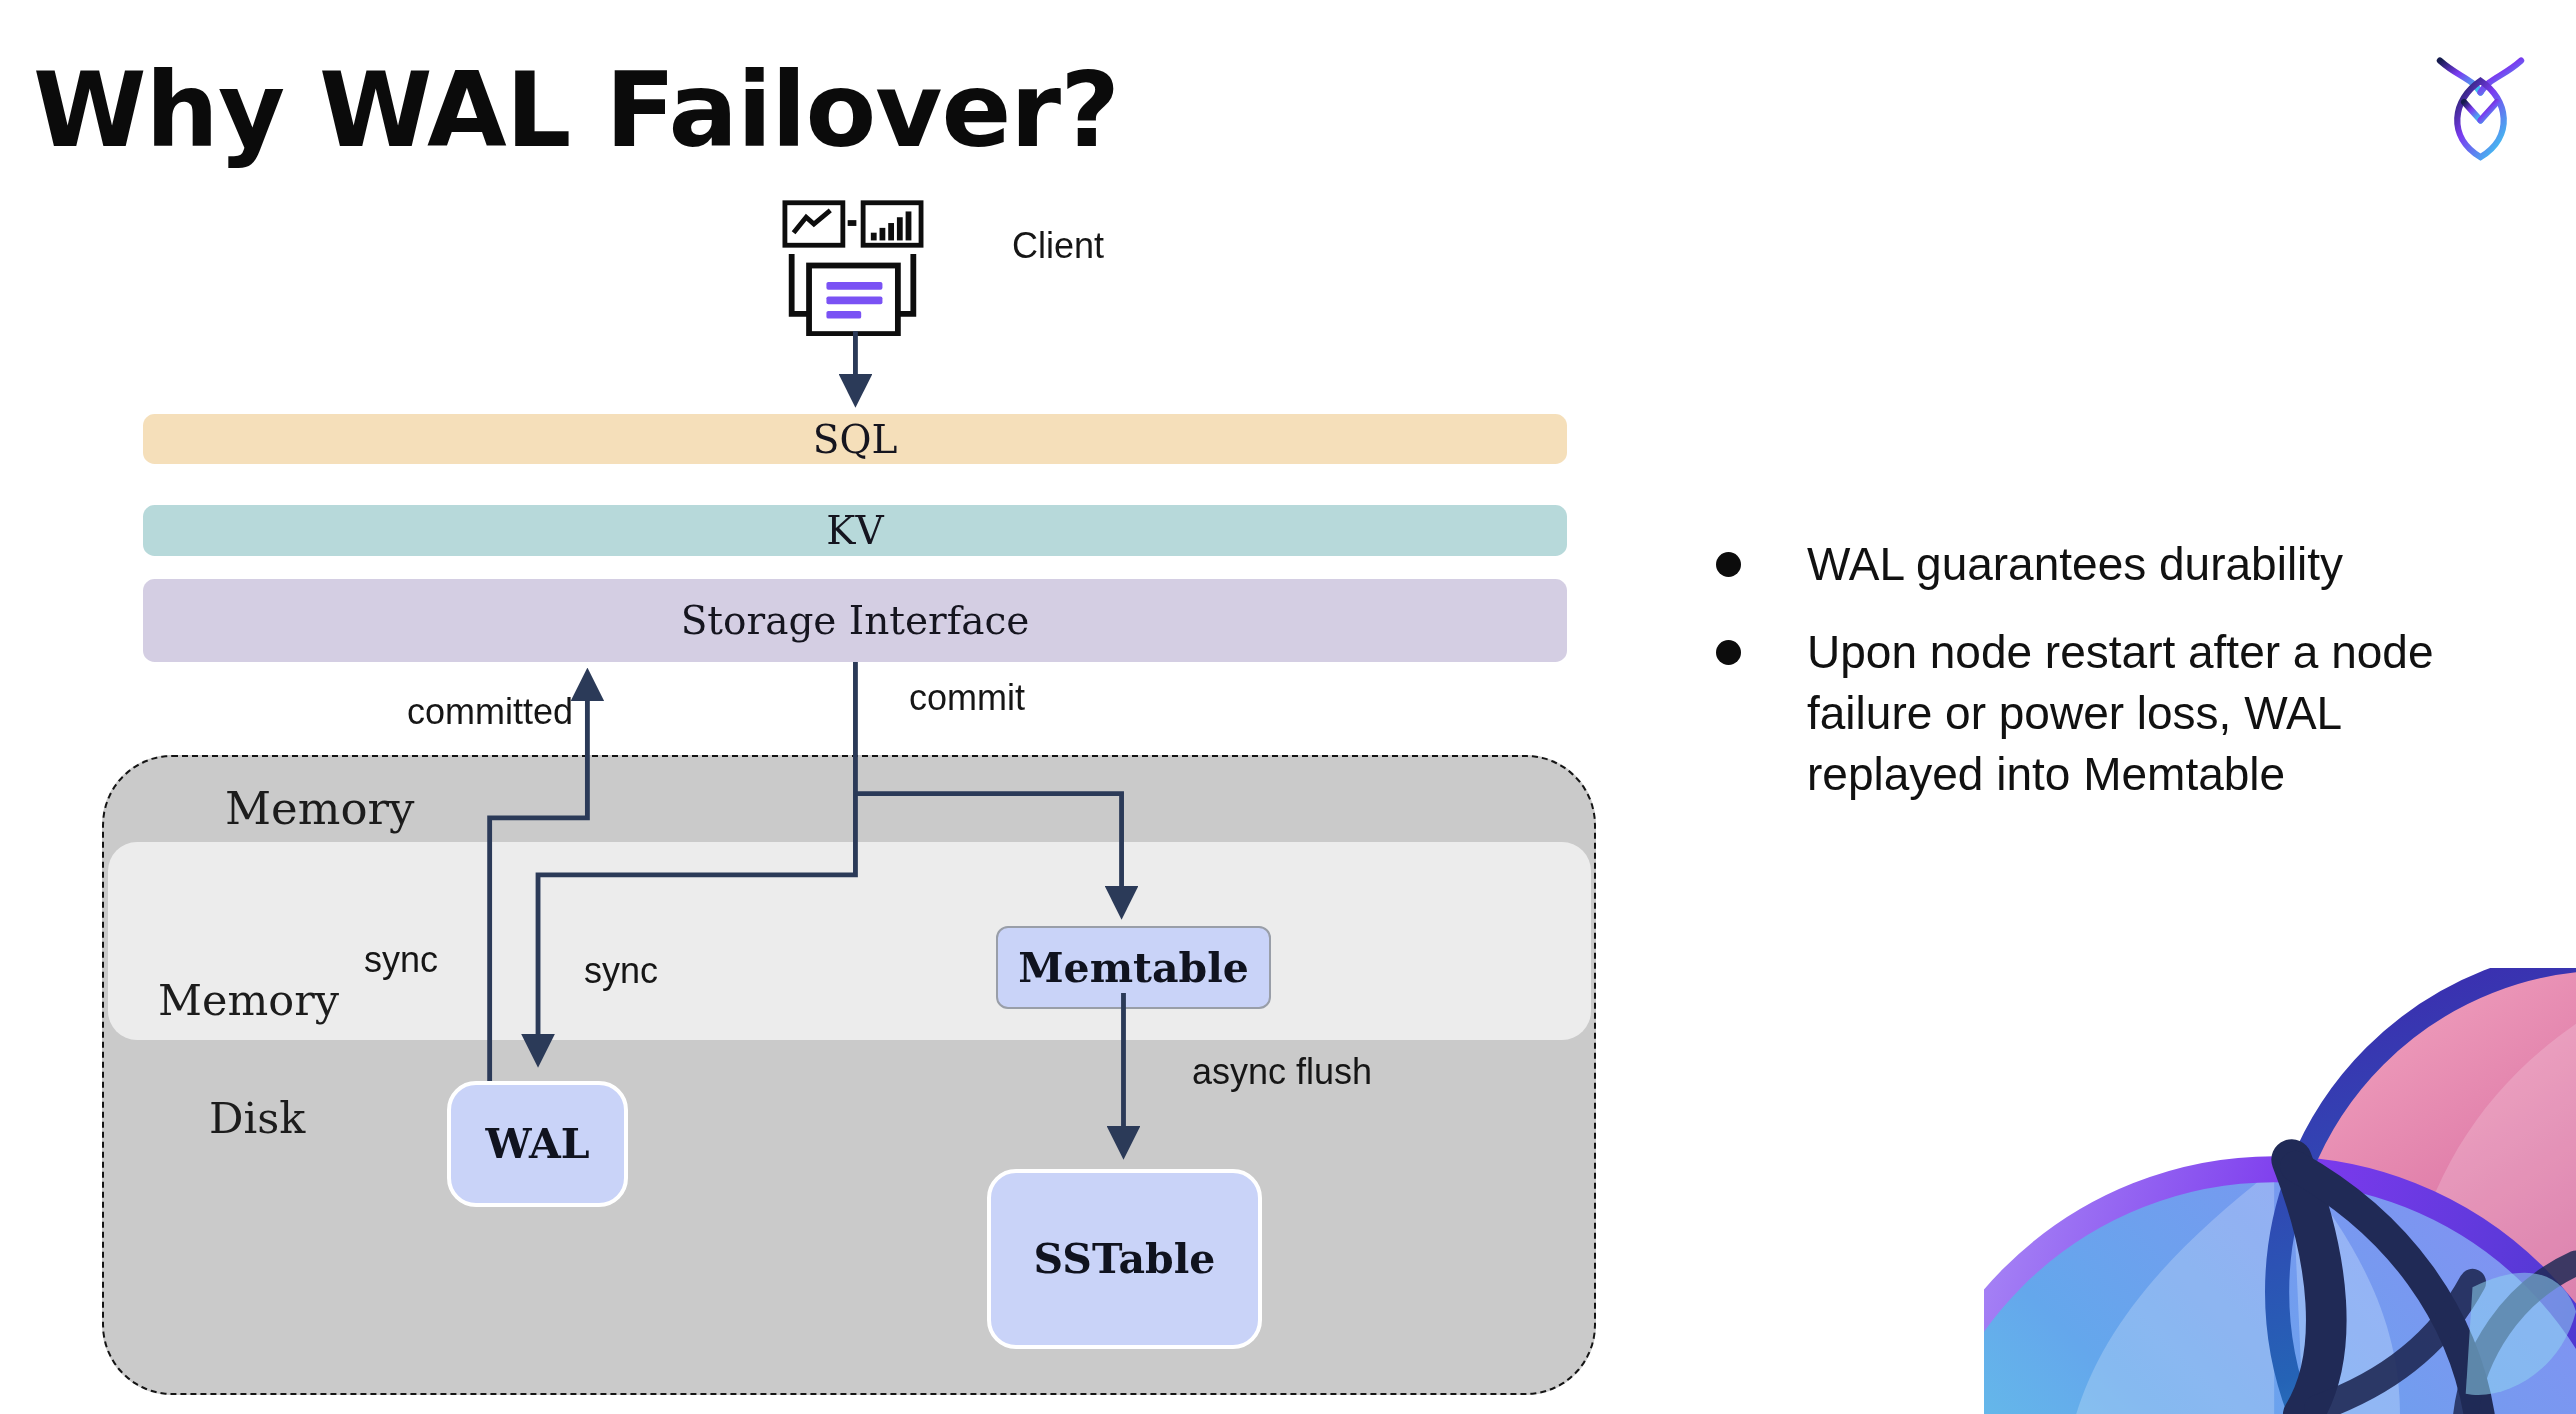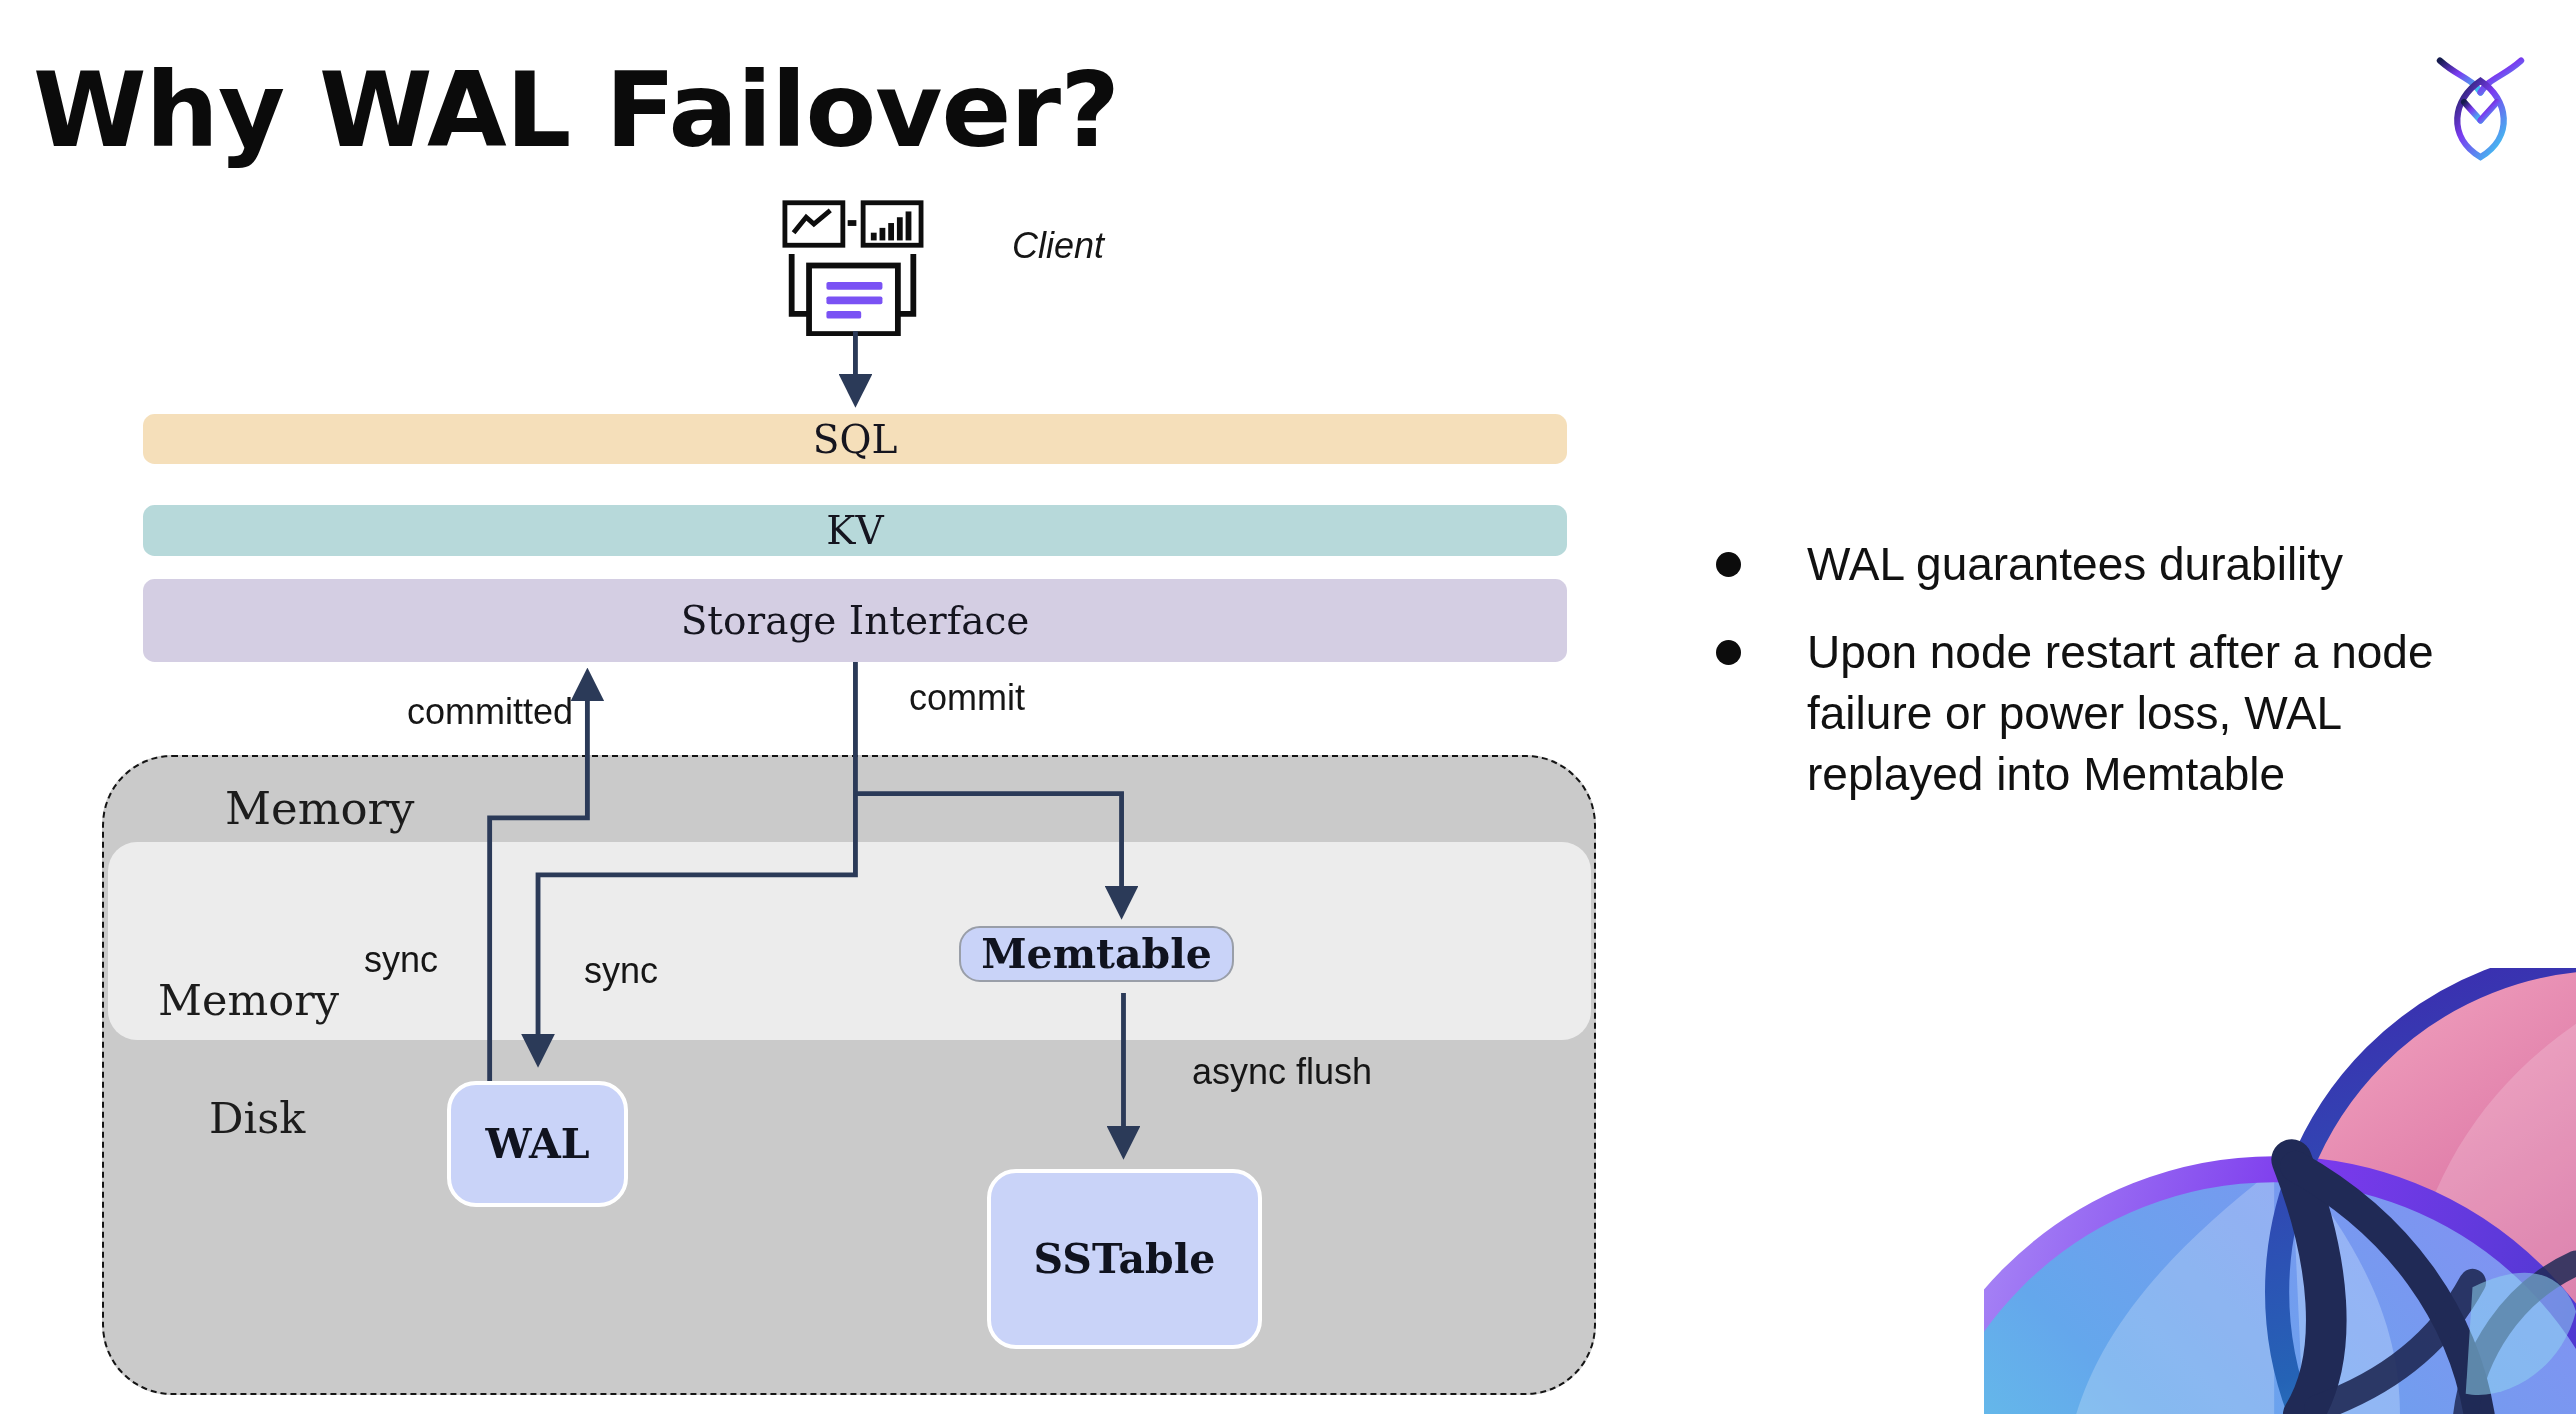--- a/index.html
+++ b/index.html
@@ -24,26 +24,26 @@
   .serif-label{font-family:"DejaVu Serif","Liberation Serif",serif;color:#1c1c1c;}
   .lbl-pebble{left:225px;top:782px;font-size:45px;}
   .lbl-memory{left:158px;top:975px;font-size:43px;}
   .lbl-disk{left:209px;top:1093px;font-size:43px;}
 
   
   .node{background:#c9d3f8;display:flex;align-items:center;justify-content:center;
         font-family:"DejaVu Serif","Liberation Serif",serif;font-weight:bold;font-size:41px;color:#10131f;
         box-sizing:border-box;}
   .node-wal{left:447px;top:1081px;width:181px;height:126px;border:4.8px solid #ffffff;border-radius:29px;}
-  .node-memtable{left:959px;top:926px;width:275px;height:56px;border:2.9px solid #999ea8;border-radius:21px;}
+  .node-memtable{left:996px;top:926px;width:275px;height:83px;border:2.9px solid #999ea8;border-radius:12px;}
   .node-sstable{left:987px;top:1169px;width:275px;height:180px;border:4.8px solid #ffffff;border-radius:29px;}
 
   
   .edge-label{font-family:"Liberation Sans",sans-serif;font-size:36px;color:#161616;white-space:nowrap;}
-  .lbl-client{left:1012px;top:225px;font-style:italic;}
+  .lbl-client{left:1012px;top:225px;}
   .lbl-committed{left:407px;top:691px;}
   .lbl-commit{left:909px;top:677px;}
   .lbl-sync-left{left:364px;top:939px;}
   .lbl-sync-right{left:584px;top:950px;}
   .lbl-async{left:1192px;top:1051px;}
 
   
   .bullets{left:1699px;top:534px;width:764px;list-style:none;margin:0;padding:0;}
   .bullets li{position:relative;padding-left:108px;font-size:46px;line-height:61px;color:#111111;
               font-family:"Liberation Sans",sans-serif;}

